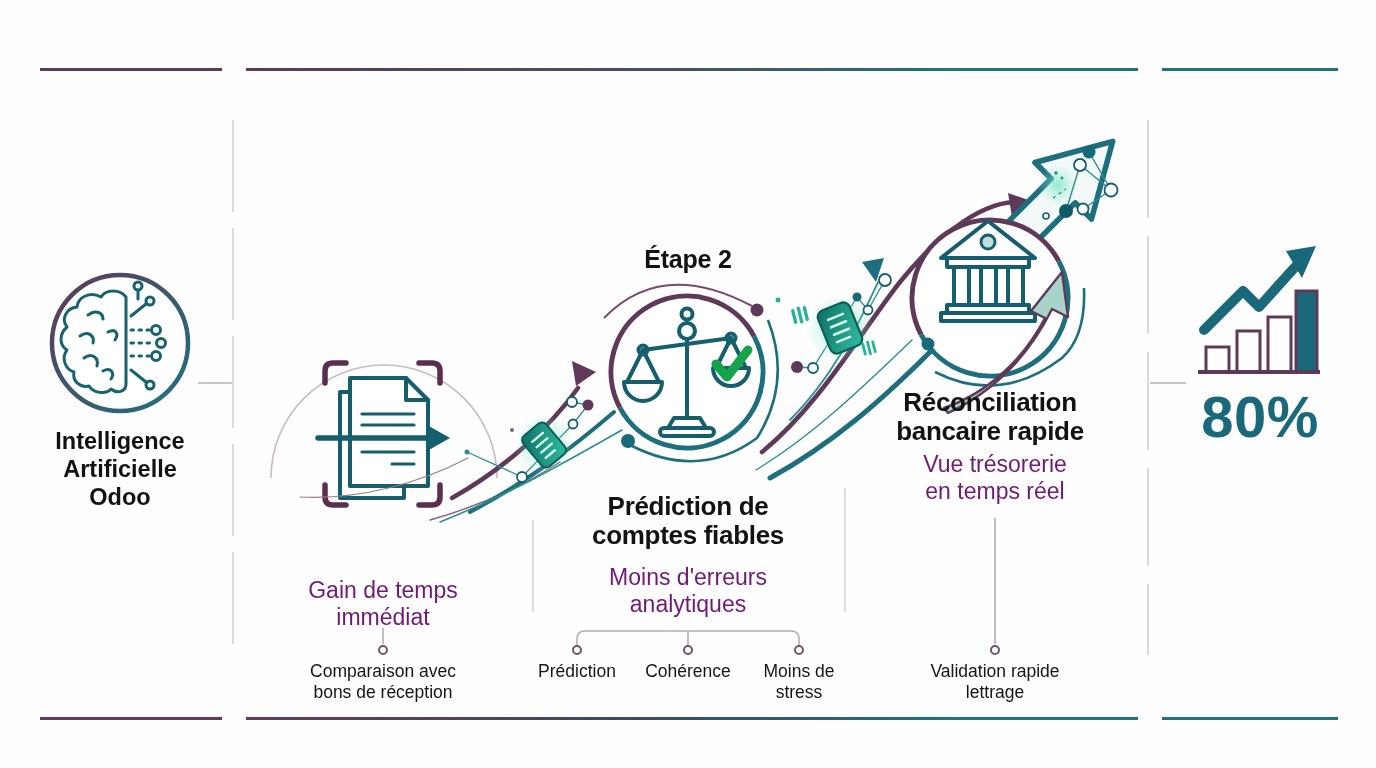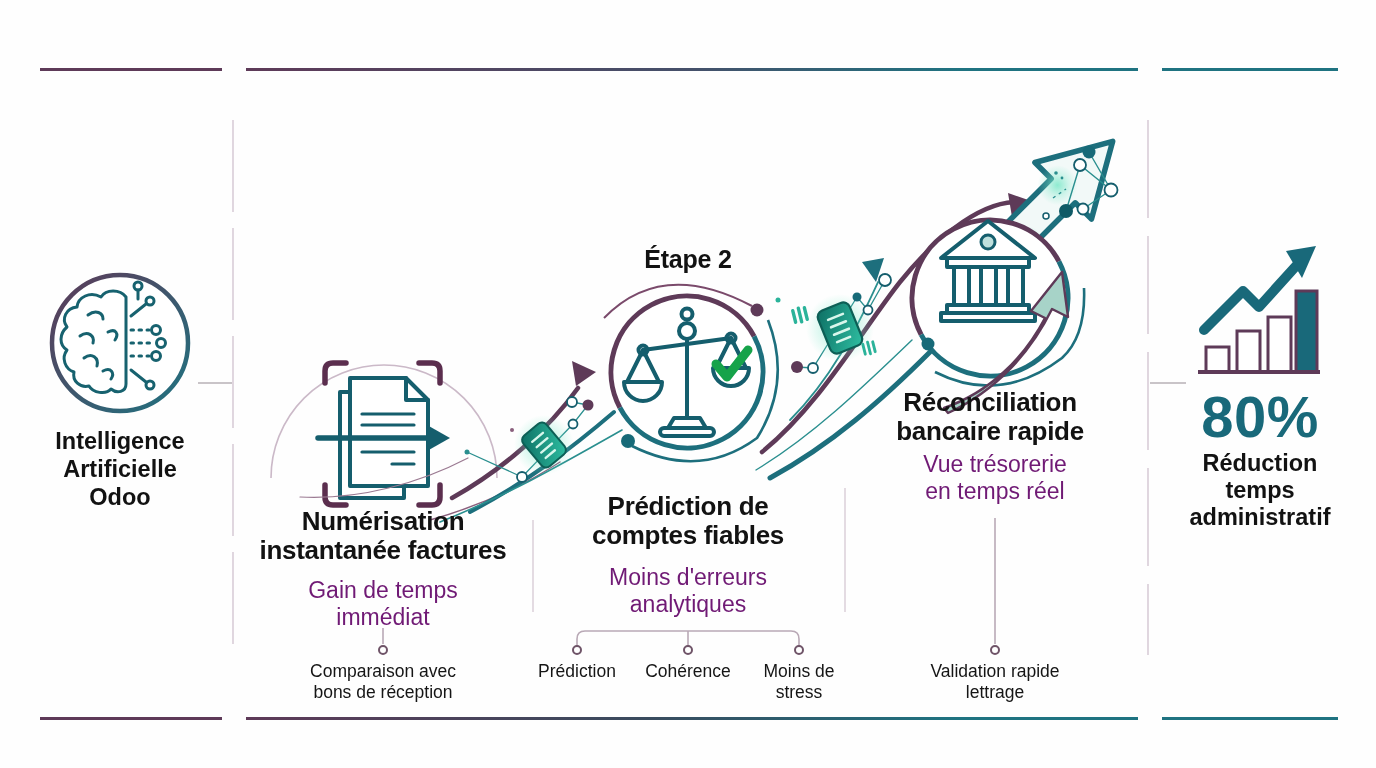--- a/index.html
+++ b/index.html
@@ -279,30 +279,28 @@
         <rect x="1296" y="291" width="21" height="81" fill="#19697a"></rect>
       </g>
       <line x1="1198" y1="372" x2="1320" y2="372" stroke="#5e3a58" stroke-width="4"></line>
       <path d="M1204,330 L1243,291 L1259,307 L1296,266" fill="none" stroke="#19697a" stroke-width="10" stroke-linecap="round" stroke-linejoin="round"></path>
       <path d="M1316,246 L1286,251 L1302,278 Z" fill="#19697a"></path>
     </g>
   </svg>
 
   <div class="t brand" style="left:30px;top:427px;width:180px;">Intelligence Artificielle Odoo</div>
 
-  <div class="t head" style="left:250px;top:507px;width:266px;">Numérisation instantanée factures</div>
   <div class="t sub" style="left:283px;top:577px;width:200px;">Gain de temps immédiat</div>
   <div class="t note" style="left:298px;top:661px;width:170px;">Comparaison avec bons de réception</div>
 
   <div class="t title" style="left:600px;top:245px;width:176px;">Étape 2</div>
   <div class="t head" style="left:563px;top:492px;width:250px;">Prédiction de comptes fiables</div>
   <div class="t sub" style="left:588px;top:564px;width:200px;">Moins d'erreurs analytiques</div>
   <div class="t note" style="left:517px;top:661px;width:120px;">Prédiction</div>
   <div class="t note" style="left:628px;top:661px;width:120px;">Cohérence</div>
   <div class="t note" style="left:749px;top:661px;width:100px;">Moins de stress</div>
 
   <div class="t head" style="left:850px;top:388px;width:280px;">Réconciliation bancaire rapide</div>
   <div class="t sub" style="left:915px;top:451px;width:160px;">Vue trésorerie en temps réel</div>
   <div class="t note" style="left:915px;top:661px;width:160px;">Validation rapide lettrage</div>
 
   <div class="t value" style="left:1180px;top:383px;width:160px;">80%</div>
-  <div class="t rlabel" style="left:1170px;top:450px;width:180px;">Réduction temps administratif</div>
 </div>
 
 </body></html>

